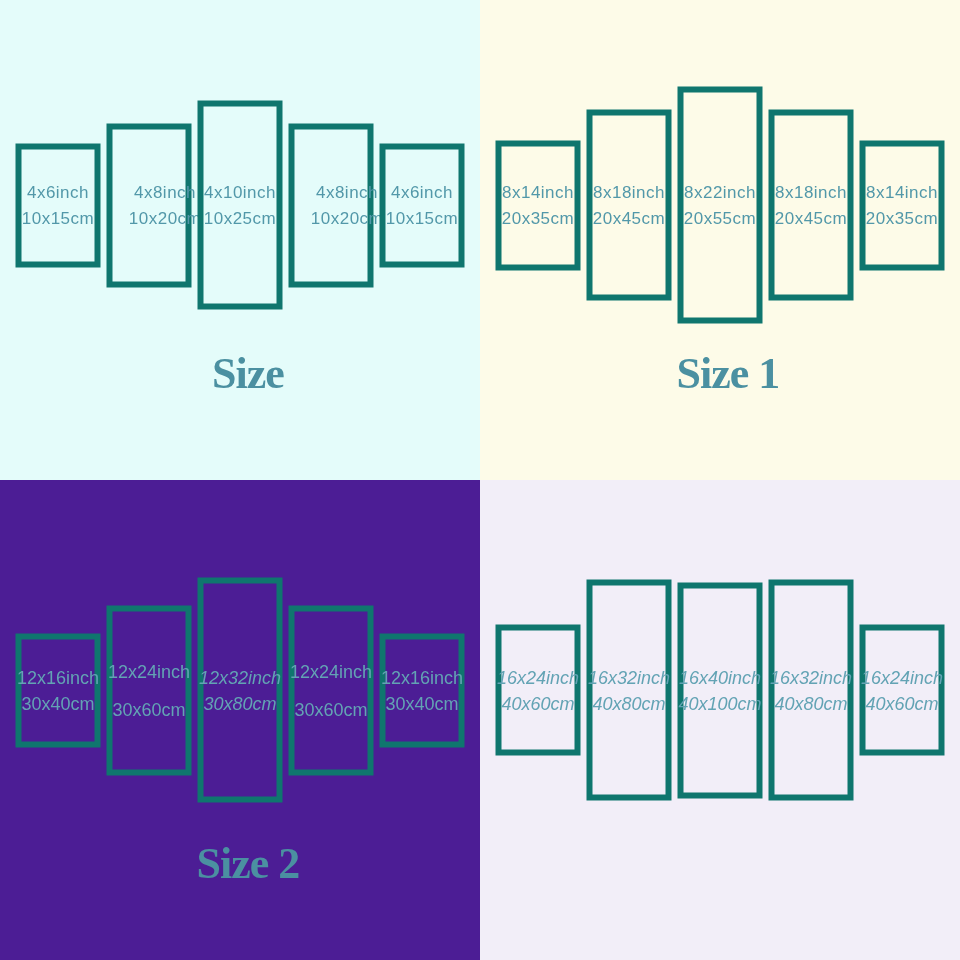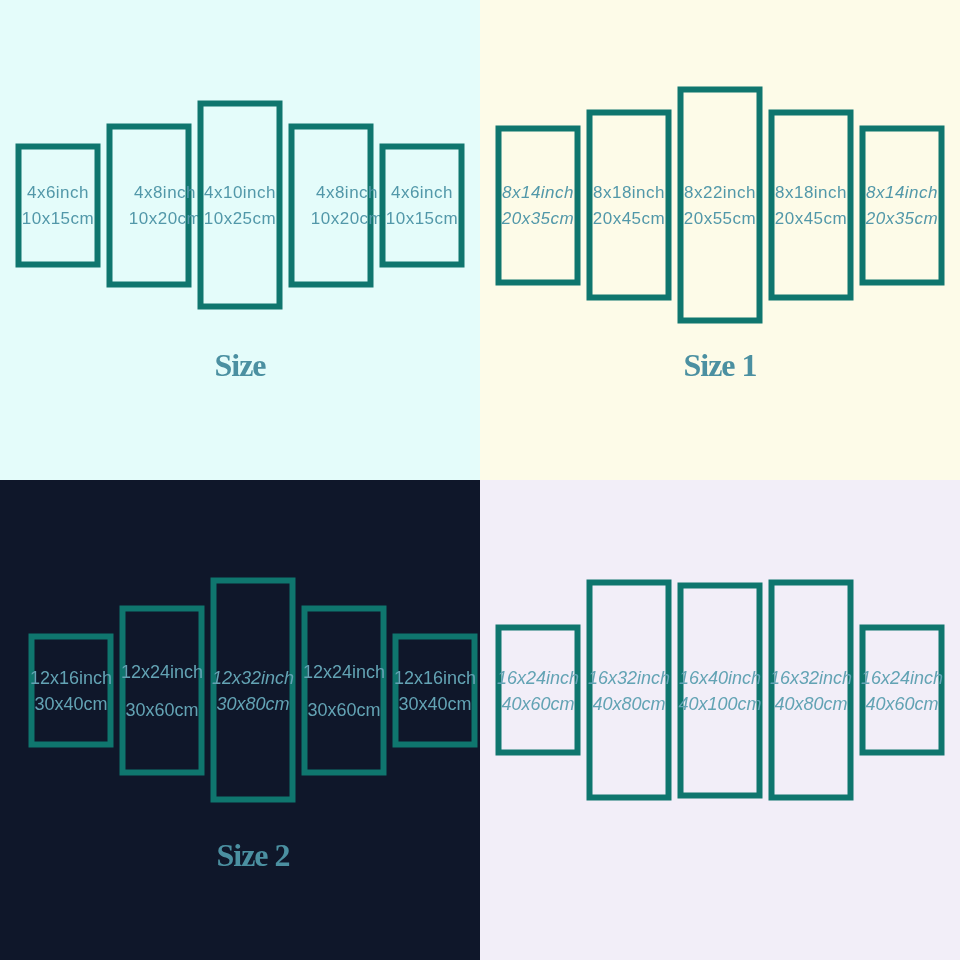--- a/index.html
+++ b/index.html
@@ -10,21 +10,21 @@
   }
   .board{
     width:960px;height:960px;
     display:grid;
     grid-template-columns:480px 480px;
     grid-template-rows:480px 480px;
   }
   .quad{position:relative;width:480px;height:480px;}
   .q1{background:#e4fcfa;}
   .q2{background:#fdfbe8;}
-  .q3{background:#0f172a;padding-left:26px;}
+  .q3{background:#4c1d95;}
   .q4{background:#f2eef8;font-style:italic;}
 
   .panels{
     position:absolute;
     top:205px;left:50%;
     transform:translate(-50%,-50%);
     display:flex;
     align-items:center;
     gap:6px;
   }
@@ -35,45 +35,45 @@
     width:85px;
     border:6px solid #0f766e;
     background:transparent;
     display:flex;
     flex-direction:column;
     justify-content:center;
     align-items:center;
     overflow:visible;
   }
   .q1 .p-small{height:124px;} .q1 .p-mid{height:164px;padding-left:32px;} .q1 .p-large{height:209px;}
-  .q2 .p-small{height:160px;font-style:italic;} .q2 .p-mid{height:191px;} .q2 .p-large{height:237px;}
+  .q2 .p-small{height:130px;} .q2 .p-mid{height:191px;} .q2 .p-large{height:237px;}
   .q3 .p-small{height:114px;} .q3 .p-mid{height:170px;gap:12px;} .q3 .p-large{height:225px;font-style:italic;}
   .q4 .p-small{height:131px;} .q4 .p-mid{height:221px;} .q4 .p-large{height:216px;}
 
   .panel span{
     display:block;
     color:#5a9dae;
     font-size:17px;
     line-height:26px;
     white-space:nowrap;
     text-align:center;
   }
   .q1 .panel span,.q2 .panel span{letter-spacing:0.5px;color:#5298a9;}
   .q3 .panel span,.q4 .panel span{font-size:18px;color:#63a3b4;}
 
   .title{
     position:absolute;
     top:365px;left:0;
     width:100%;
-    margin:0;
+    margin:8px;
     transform:translateY(-50%);
     text-align:center;
     font-family:"Liberation Serif", serif;
     font-weight:bold;
-    font-size:32px;
+    font-size:44px;
     letter-spacing:-1px;
     color:#4b90a1;
   }
   .q3 .title,.q4 .title{top:375px;}
 </style>
 </head>
 <body>
 
 <div class="board">
 

